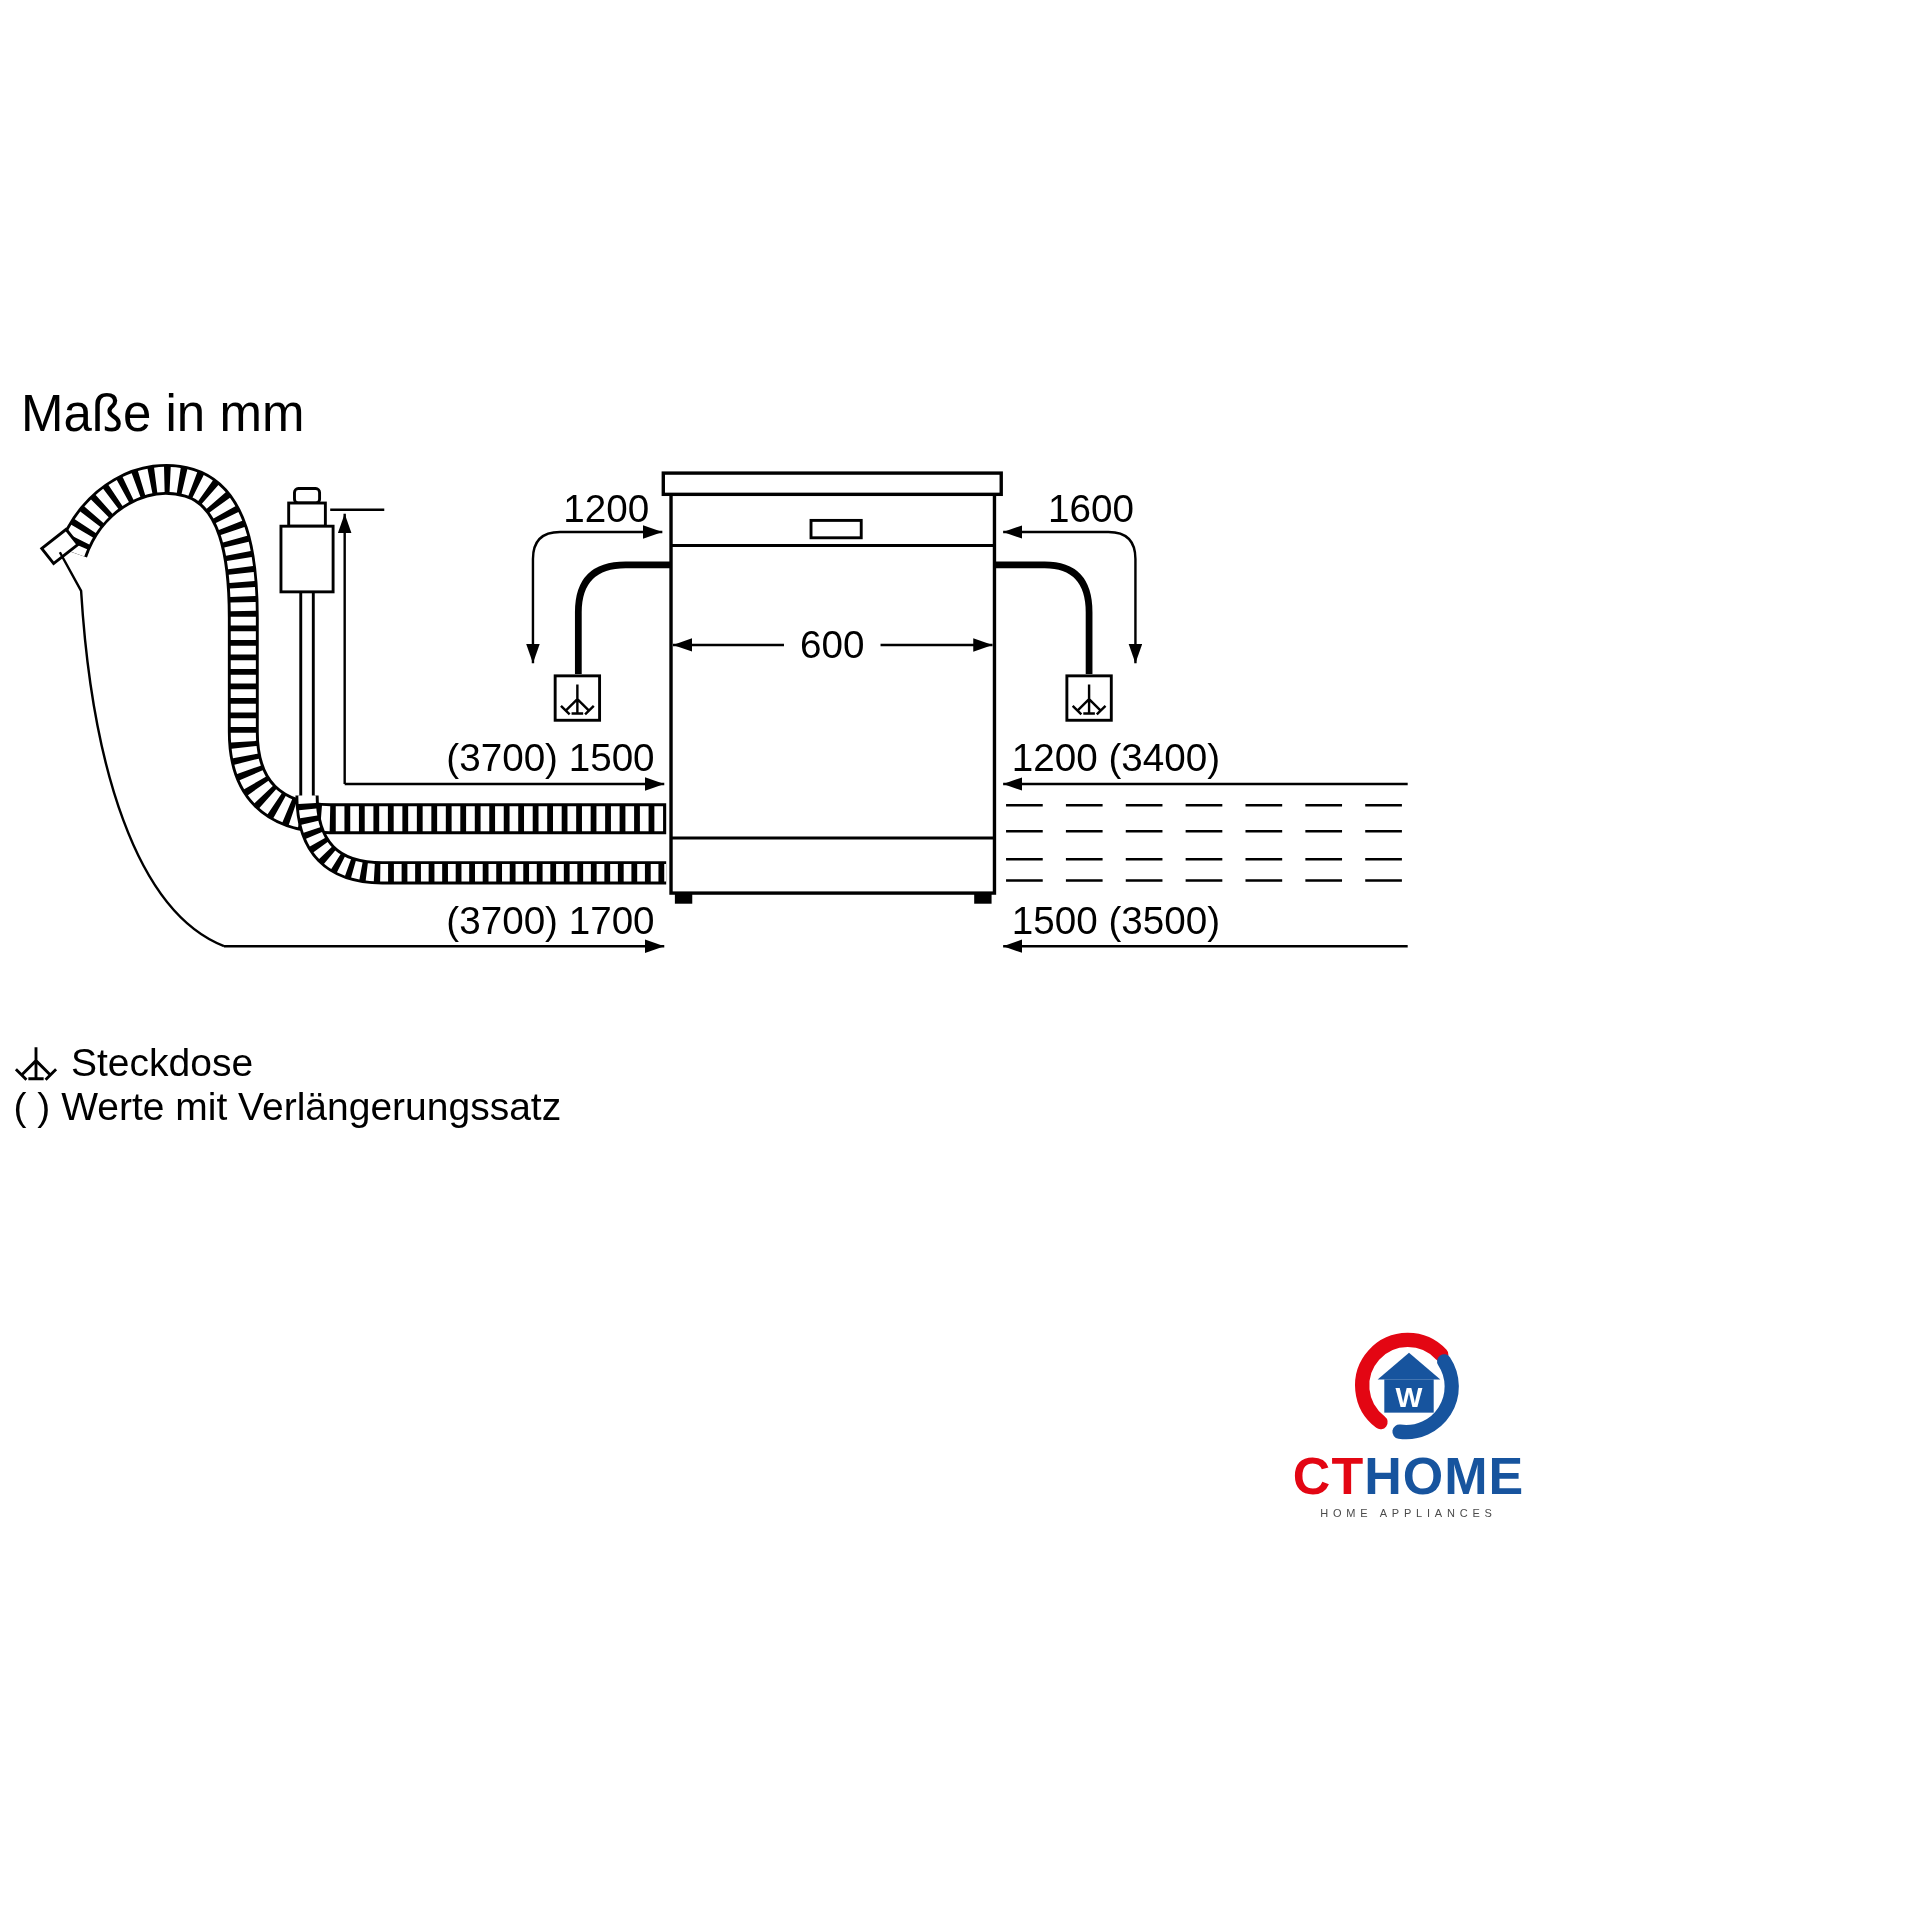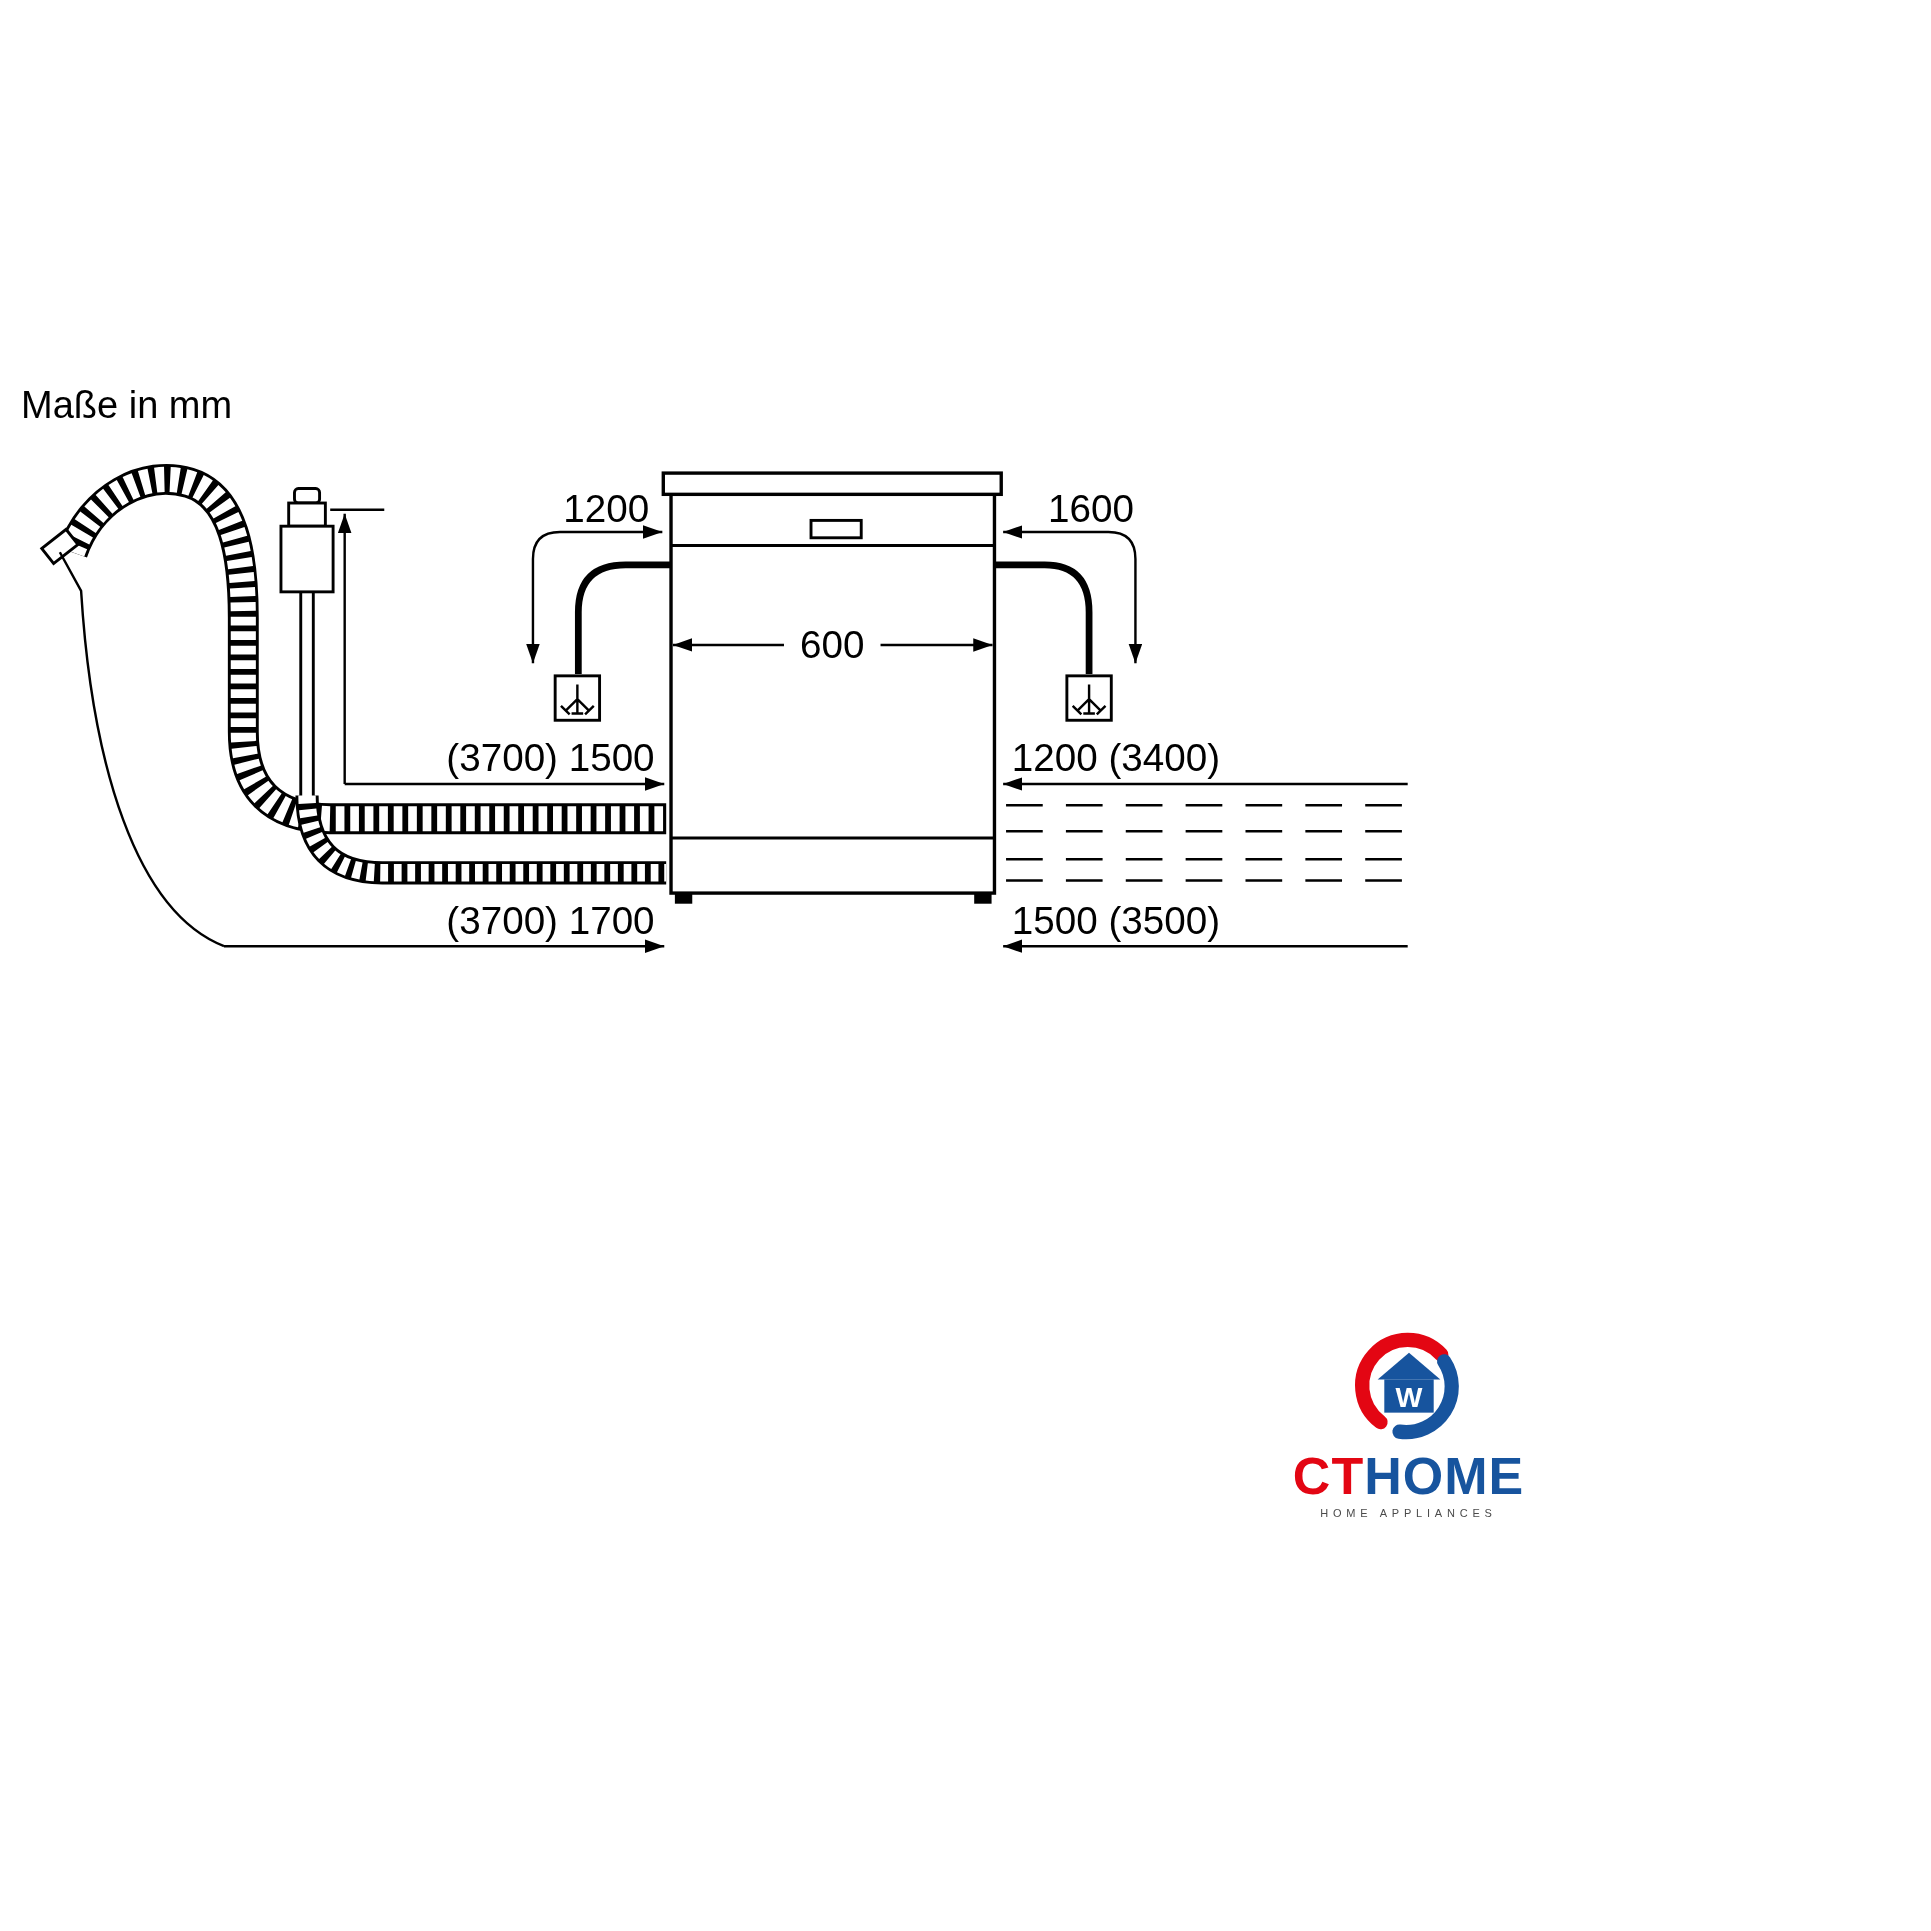--- a/index.html
+++ b/index.html
@@ -1,21 +1,21 @@
 <!DOCTYPE html>
 <html><head>
 <meta charset="utf-8">
 <style>
   html,body{margin:0;padding:0;background:#fff;}
   .canvas{position:relative;width:1931px;height:1931px;background:#ffffff;
           font-family:"Liberation Sans",sans-serif;overflow:hidden;}
   .abs{position:absolute;}
   svg text{font-family:"Liberation Sans",sans-serif;}
   .dim{font-size:40px;fill:#000;}
-  .title{left:21px;top:384px;font-size:38px;color:#000;}
+  .title{left:21px;top:384px;font-size:51px;color:#000;}
   .legend{left:13.5px;top:1041px;color:#000;}
   .legend-row{display:flex;align-items:center;gap:13.5px;min-height:44px;font-size:39px;}
   .legend-row + .legend-row{margin-top:0px;}
   .logo{left:1309px;top:1330px;width:199px;display:flex;flex-direction:column;align-items:center;}
   .brand{font-size:52px;font-weight:bold;line-height:1;margin-top:5.8px;letter-spacing:1px;white-space:nowrap;}
   .brand .red{color:#e30613;}
   .brand .blue{color:#17549e;}
   .tagline{font-size:11px;letter-spacing:4.8px;color:#4a4a4a;margin-top:4.8px;white-space:nowrap;}
 </style>
 </head>
@@ -105,20 +105,31 @@
     <text class="dim" x="1130" y="541" text-anchor="middle">1600</text>
     <text class="dim" x="862" y="682" text-anchor="middle">600</text>
     <text class="dim" x="678" y="799" text-anchor="end">(3700) 1500</text>
     <text class="dim" x="1048" y="799" text-anchor="start">1200 (3400)</text>
     <text class="dim" x="678" y="967" text-anchor="end">(3700) 1700</text>
     <text class="dim" x="1048" y="967" text-anchor="start">1500 (3500)</text>
   </svg>
 
   <div class="abs title">Maße in mm</div>
 
+  <div class="abs legend">
+    <div class="legend-row">
+      <svg width="44" height="41" viewBox="0 0 46 42">
+        <path d="M 23 4 V 18 M 23 18 L 8 33 M 23 18 V 37 M 23 18 L 38 33 M 2 27 L 13 38 M 15 37 H 31 M 33 38 L 44 27" fill="none" stroke="#000" stroke-width="3"></path>
+      </svg>
+      <span>Steckdose</span>
+    </div>
+    <div class="legend-row">
+      <span>( ) Werte mit Verlängerungssatz</span>
+    </div>
+  </div>
 
   <div class="abs logo">
     <svg width="114" height="114" viewBox="0 0 120 120">
       <path d="M 30 97 A 48 48 0 1 1 94 26" fill="none" stroke="#e30613" stroke-width="15" stroke-linecap="round"></path>
       <path d="M 97 33 A 48 48 0 0 1 50 107" fill="none" stroke="#17549e" stroke-width="15" stroke-linecap="round"></path>
       <path d="M 60 24 L 93 52 L 27 52 Z" fill="#17549e"></path>
       <rect x="34" y="52" width="52" height="35" fill="#17549e"></rect>
       <text x="60" y="81" text-anchor="middle" font-size="30" font-weight="bold" fill="#ffffff">W</text>
     </svg>
     <div class="brand">

